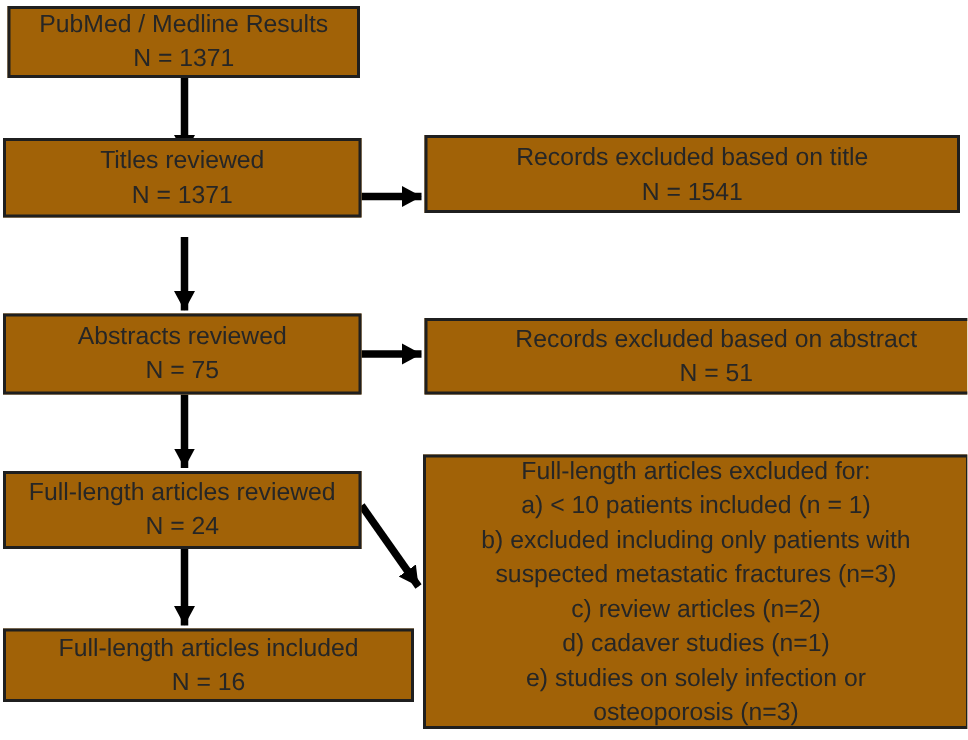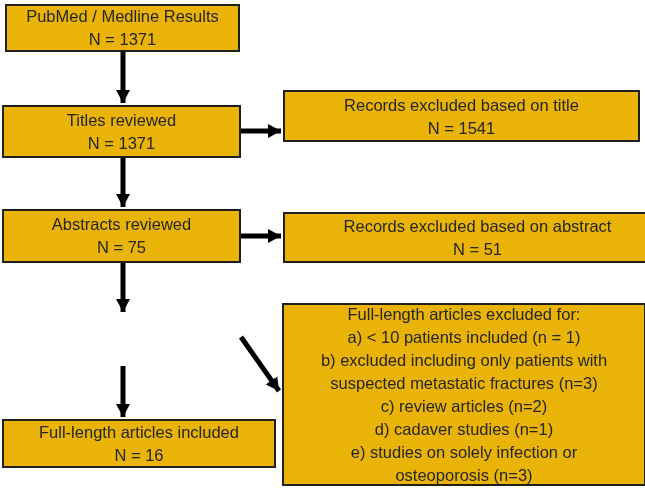--- a/index.html
+++ b/index.html
@@ -12,34 +12,34 @@
     position: relative;
     width: 645px;
     height: 493px;
     background: #ffffff;
     overflow: hidden;
   }
   .box {
     position: absolute;
     box-sizing: border-box;
     border: 2px solid #1f1f1f;
-    background: #eab308;
+    background: #a16207;
     color: #262626;
     display: flex;
     flex-direction: column;
     align-items: center;
     justify-content: center;
     text-align: center;
     font-size: 16.5px;
     line-height: 23px;
     z-index: 2;
   }
   .box span { display: block; white-space: nowrap; }
   .box-pubmed        { left: 5px;   top: 4px;   width: 235px; height: 48px; }
-  .box-titles        { left: 2px;   top: 105px; width: 239px; height: 53px; }
+  .box-titles        { left: 2px;   top: 92px; width: 239px; height: 53px; }
   .box-rec-title     { left: 283px; top: 90px; width: 357px; height: 52px; justify-content: flex-end; }
   .box-abstracts     { left: 2px;   top: 209px; width: 239px; height: 54px; }
   .box-rec-abstract  { left: 283px; top: 212px; width: 389px; height: 51px; }
   .box-fl-reviewed   { left: 2px;   top: 314px; width: 239px; height: 52px; }
   .box-exclusion     { left: 282px; top: 303px; width: 364px; height: 183px; }
   .box-fl-included   { left: 2px;   top: 419px; width: 274px; height: 49px; }
   .arrow-layer {
     position: absolute;
     left: 0; top: 0;
     width: 645px;
@@ -86,20 +86,24 @@
   <div class="box box-abstracts">
     <span>Abstracts reviewed</span>
     <span>N = 75</span>
   </div>
 
   <div class="box box-rec-abstract">
     <span>Records excluded based on abstract</span>
     <span>N = 51</span>
   </div>
 
+  <div class="box box-fl-reviewed">
+    <span>Full-length articles reviewed</span>
+    <span>N = 24</span>
+  </div>
 
   <div class="box box-exclusion">
     <span>Full-length articles excluded for:</span>
     <span>a) &lt; 10 patients included (n = 1)</span>
     <span>b) excluded including only patients with</span>
     <span>suspected metastatic fractures (n=3)</span>
     <span>c) review articles (n=2)</span>
     <span>d) cadaver studies (n=1)</span>
     <span>e) studies on solely infection or</span>
     <span>osteoporosis (n=3)</span>

